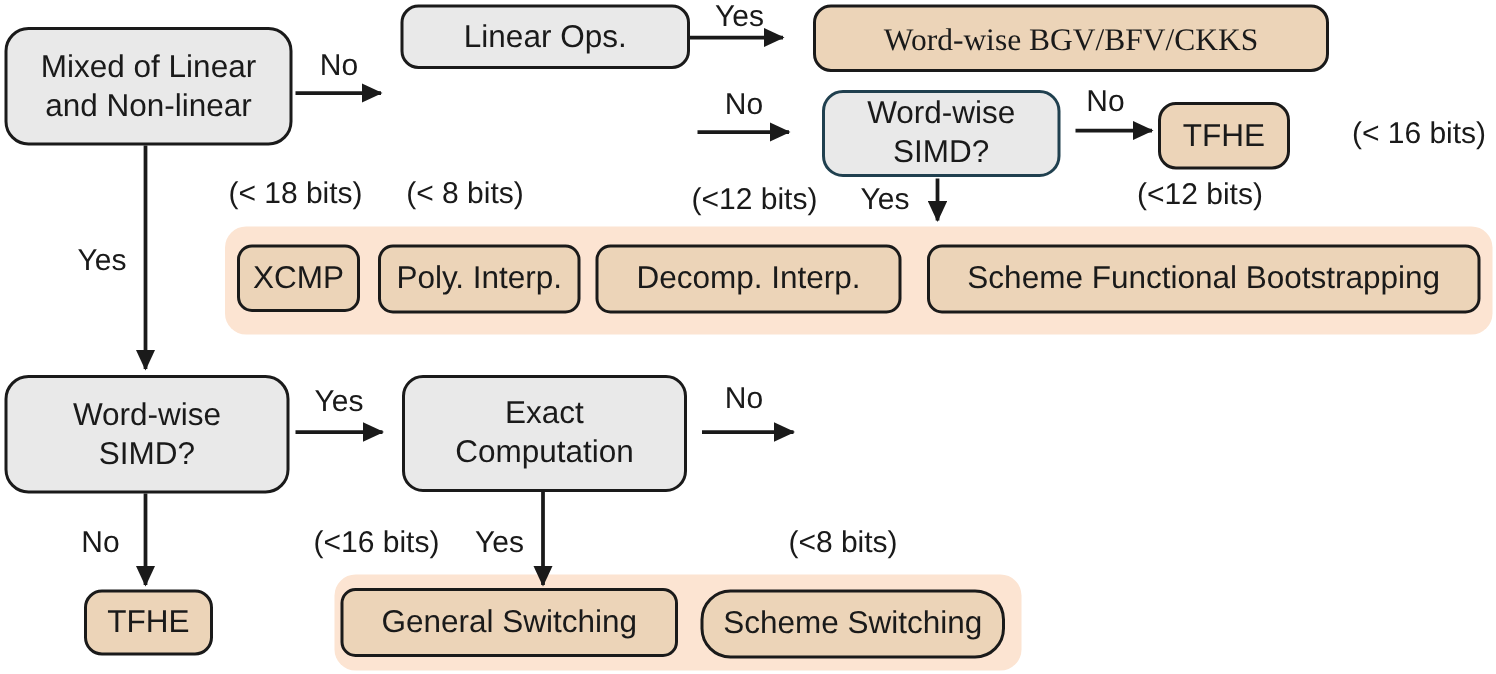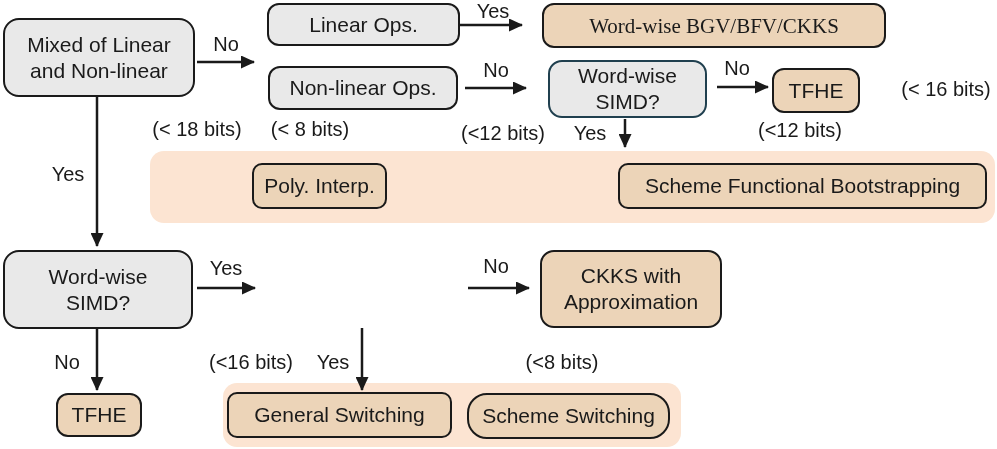--- a/index.html
+++ b/index.html
@@ -51,39 +51,40 @@
     <line x1="362" y1="328" x2="362" y2="390" marker-end="url(#ah)"></line>
   </svg>
 
   <div class="node gray" style="left:3px;top:18px;width:192px;height:79px;border-radius:16px;">Mixed of Linear
 and Non-linear</div>
 
   <div class="node gray" style="left:267px;top:3px;width:193px;height:43px;">Linear Ops.</div>
 
   <div class="node tan" style="left:542px;top:3px;width:344px;height:45px;font-family:Liberation Serif, serif;">Word-wise BGV/BFV/CKKS</div>
 
-  <div class="node gray" style="left:268px;top:66px;width:190px;height:44px;">Non-linear Ops.</div>
 
   <div class="node gray teal-border" style="left:548px;top:60px;width:159px;height:58px;border-radius:14px;">Word-wise
 SIMD?</div>
 
   <div class="node tan" style="left:772px;top:68px;width:88px;height:45px;">TFHE</div>
 
+  <div class="node tan" style="left:158px;top:163px;width:82px;height:45px;border-radius:10px;">XCMP</div>
 
   <div class="node tan" style="left:252px;top:163px;width:135px;height:46px;border-radius:10px;">Poly. Interp.</div>
 
+  <div class="node tan" style="left:397px;top:163px;width:204px;height:46px;border-radius:10px;">Decomp. Interp.</div>
 
   <div class="node tan" style="left:618px;top:163px;width:369px;height:46px;border-radius:10px;">Scheme Functional Bootstrapping</div>
 
   <div class="node gray" style="left:3px;top:250px;width:190px;height:79px;border-radius:16px;">Word-wise
 SIMD?</div>
 
+  <div class="node gray" style="left:268px;top:250px;width:190px;height:78px;border-radius:14px;">Exact
+Computation</div>
 
-  <div class="node tan" style="left:540px;top:250px;width:182px;height:78px;border-radius:14px;">CKKS with
-Approximation</div>
 
   <div class="node tan" style="left:56px;top:393px;width:86px;height:44px;">TFHE</div>
 
   <div class="node tan" style="left:227px;top:392px;width:225px;height:46px;border-radius:10px;">General Switching</div>
 
   <div class="node tan" style="left:467px;top:393px;width:203px;height:46px;border-radius:20px;">Scheme Switching</div>
 
   <div class="lbl" style="left:226px;top:33px;">No</div>
   <div class="lbl" style="left:493px;top:0px;">Yes</div>
   <div class="lbl" style="left:496px;top:59px;">No</div>

